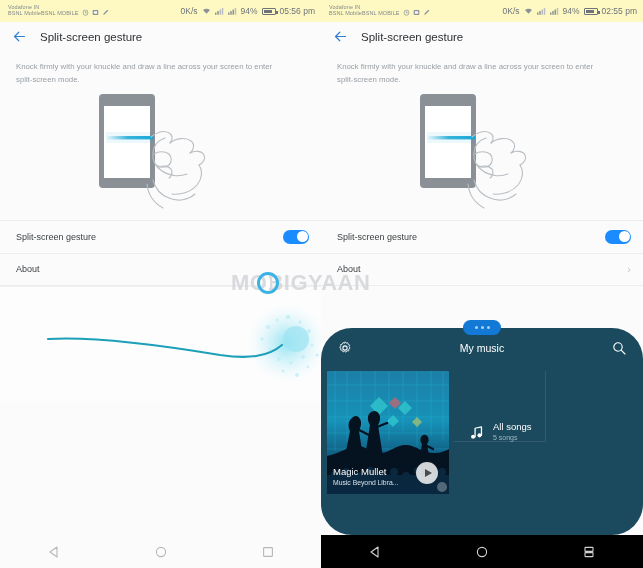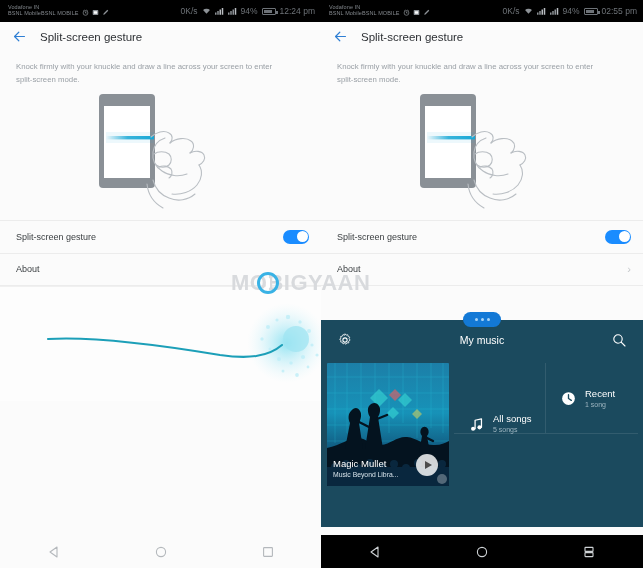--- a/index.html
+++ b/index.html
@@ -10,21 +10,21 @@
     overflow: hidden;
   }
   .screens { display: flex; width: 643px; height: 568px; }
   .panel { position: relative; width: 321px; height: 568px; background: #fbfbfb; overflow: hidden; }
   .panel.right { width: 322px; }
 
   
   .statusbar {
     height: 22px; display: flex; align-items: center;
     justify-content: space-between; padding: 0 6px 0 8px;
-    background: #000000; color: #7a7f84;
+    background: #fef9c3; color: #7a7f84;
   }
   .carrier { line-height: 1.05; }
   .carrier .l1 { font-size: 5.5px; color: #83888d; letter-spacing: .1px; }
   .carrier .l2 { font-size: 5.5px; color: #83888d; letter-spacing: .1px; }
   .sb-left { display: flex; align-items: flex-end; gap: 3px; }
   .sb-mini-icons { display: flex; gap: 3px; align-items: center; padding-bottom: 1px; }
   .mini { width: 7px; height: 7px; display: block; }
   .sb-right { display: flex; align-items: center; gap: 4px; font-size: 8.5px; color: #6e7378; }
   .sig { display: inline-block; width: 9px; height: 8px; }
   .batt { display: inline-block; width: 14px; height: 7px; border: 1px solid #6e7378; border-radius: 1px; position: relative; }
@@ -84,22 +84,22 @@
 
   
   .navbar { position: absolute; left: 0; bottom: 0; width: 100%; height: 33px;
             display: flex; align-items: center; justify-content: space-around; }
   .navbar.light { background: #fbfbfb; }
   .navbar.dark { background: #000000; }
   .nav-btn { width: 34px; height: 33px; display: flex; align-items: center; justify-content: center; cursor: pointer; }
 
   
   .music {
-    position: absolute; left: 0; bottom: 41px; width: 100%; height: 207px;
-    background: #1b4a5e; z-index: 5;
+    position: absolute; left: 0; bottom: 33px; width: 100%; height: 207px;
+    background: #1b4a5e; z-index: 5; border-radius: 31px;
   }
   .drag-handle {
     position: absolute; left: 50%; transform: translateX(-50%); top: -8px;
     width: 38px; height: 15px; border-radius: 8px; background: #1379d6;
     display: flex; align-items: center; justify-content: center; gap: 3px; cursor: pointer;
   }
   .drag-handle span { width: 3px; height: 3px; border-radius: 50%; background: #a8d4f7; display: block; }
   .music-header { height: 40px; display: flex; align-items: center; justify-content: space-between; padding: 0 16px; }
   .music-title { font-size: 10.5px; color: #ffffff; }
   .music-body { display: flex; height: 145px; padding: 3px 5px 0 6px; gap: 5px; }
@@ -169,21 +169,21 @@
         <svg class="sig" viewBox="0 0 12 10">
             <rect x="0" y="7" width="2" height="3" fill="#8d9297"></rect>
             <rect x="3" y="5" width="2" height="5" fill="#8d9297"></rect>
             <rect x="6" y="3" width="2" height="7" fill="#8d9297"></rect>
             <rect x="9" y="1" width="2" height="9" fill="#b9bdc1"></rect>
           </svg>
         <span>94%</span>
         <span class="batt">
             <i></i>
           </span>
-        <span>12:24 pm</span>
+        <span>05:56 pm</span>
       </div>
     </div>
 
     <div class="appbar">
       <svg class="back-arrow" viewBox="0 0 24 24">
         <path d="M19 12H5M5 12l6-6M5 12l6 6" fill="none" stroke="#2f7fd4" stroke-width="1.7" stroke-linecap="round" stroke-linejoin="round"></path>
       </svg>
       <div class="appbar-title">Split-screen gesture</div>
     </div>
 
@@ -477,32 +477,20 @@
                 </svg>
             </span>
             <span class="cell-text">
               <span class="t" style="display:block">All songs</span>
               <span class="s" style="display:block">5 songs</span>
             </span>
           </div>
 
 
 
-          <div class="cell">
-            <span class="cell-icon">
-              <svg width="17" height="17" viewBox="0 0 24 24">
-                  <circle cx="12" cy="12" r="9" fill="#ffffff"></circle>
-                  <path d="M12 6.6V12l4 2.6" fill="none" stroke="#1b4a5e" stroke-width="1.9" stroke-linecap="round"></path>
-                </svg>
-            </span>
-            <span class="cell-text">
-              <span class="t" style="display:block">Recent</span>
-              <span class="s" style="display:block">1 song</span>
-            </span>
-          </div>
 
         </div>
       </div>
     </div>
 
     <div class="navbar dark">
       <div class="nav-btn">
         <svg width="12" height="12" viewBox="0 0 12 12">
             <path d="M9 1L2 6l7 5z" fill="none" stroke="#cfd3d6" stroke-width="1.1" stroke-linejoin="round"></path>
           </svg>

